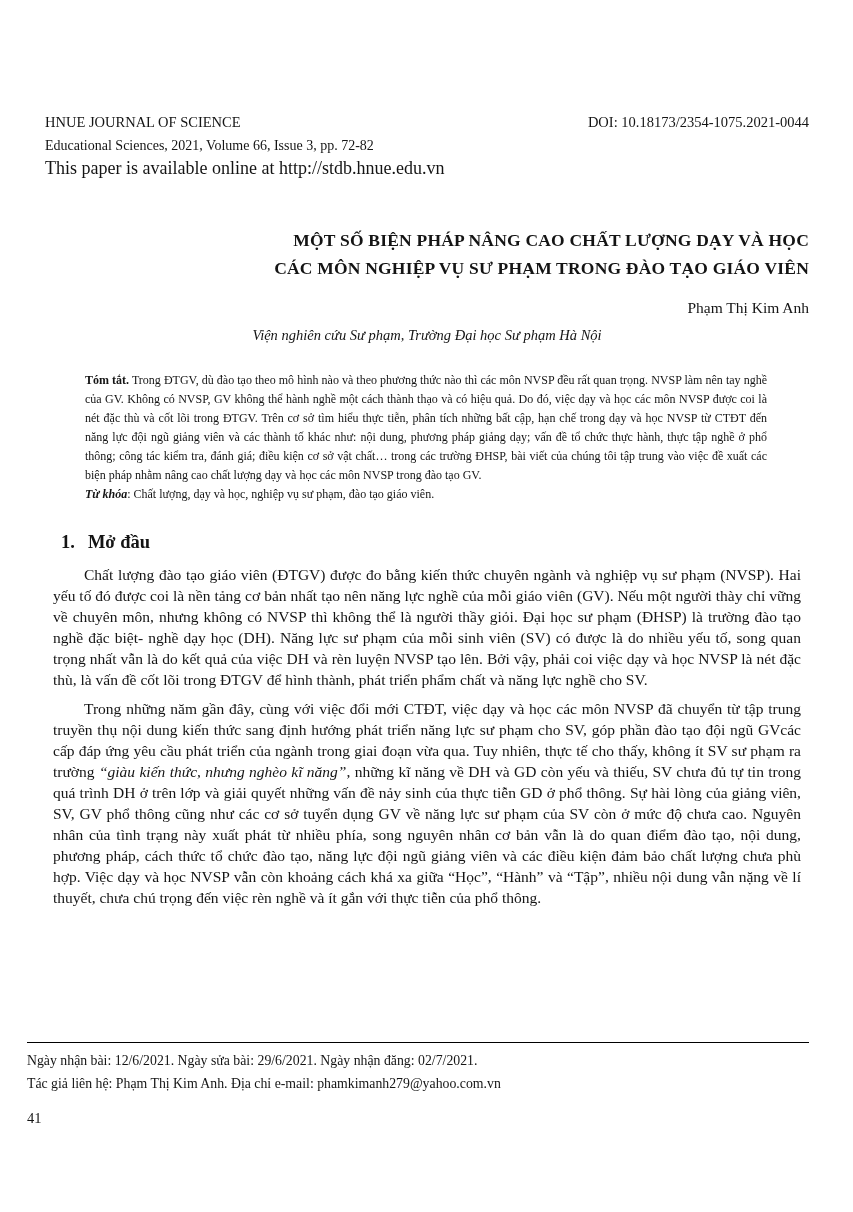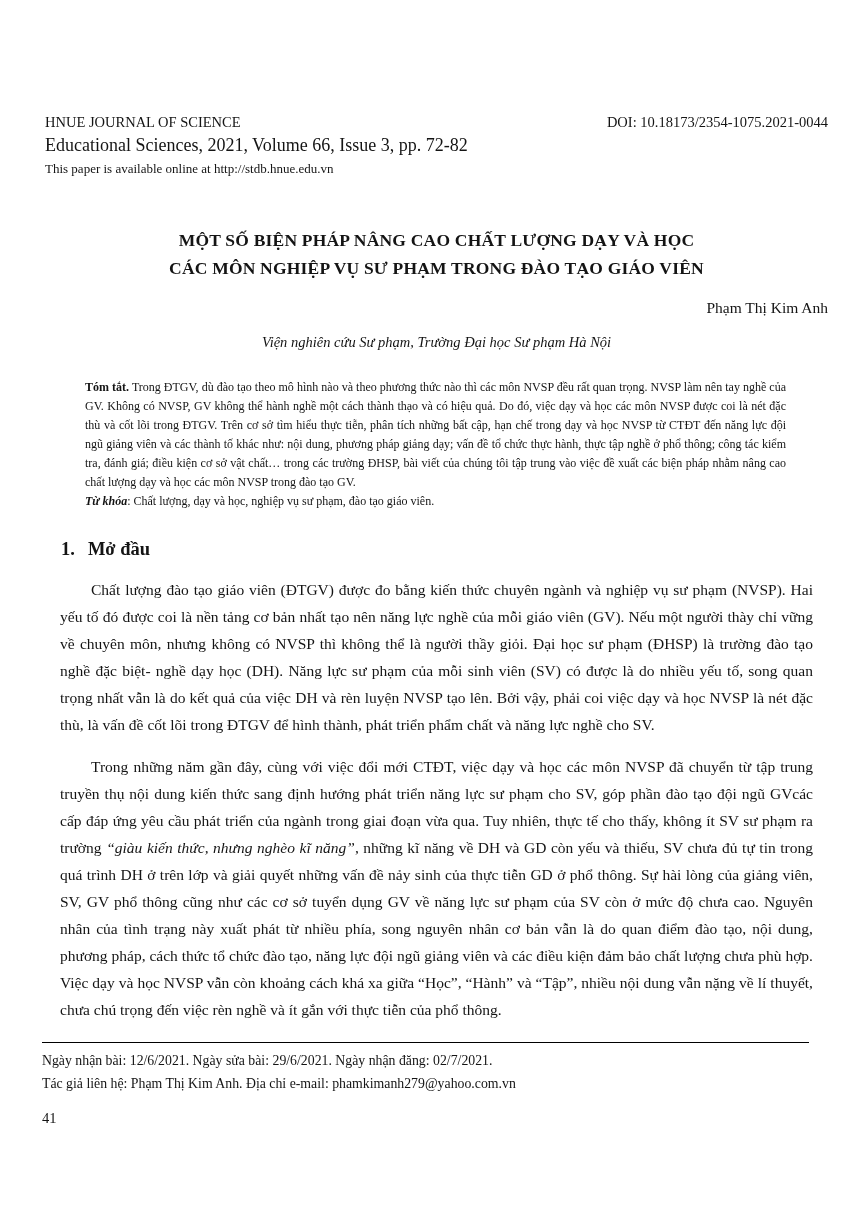--- a/index.html
+++ b/index.html
@@ -8,51 +8,51 @@
     height: 1212px;
     background: #ffffff;
     color: #141414;
     font-family: "Liberation Serif", "DejaVu Serif", serif;
     position: relative;
     overflow: hidden;
   }
   .page {
     position: absolute;
     inset: 0;
-    padding: 110px 25px 0 45px;
+    padding: 110px 44px 0 45px;
     box-sizing: border-box;
   }
   
   .jrow {
     display: flex;
     justify-content: space-between;
     align-items: baseline;
     font-size: 14.5px;
     line-height: 24px;
   }
-  .jline { font-size: 18px; line-height: 23px; }
-  .jline.small { font-size: 13px; }
+  .jline { font-size: 14px; line-height: 23px; }
+  .jline.small { font-size: 18px; }
 
   
   .title {
     margin: 46px 0 0 0;
-    text-align: center;
+    text-align: right;
     font-size: 17.5px;
     font-weight: bold;
     line-height: 28px;
     letter-spacing: 0.2px;
   }
   .author {
     margin-top: 16px;
     text-align: right;
     font-size: 15.5px;
     line-height: 20px;
   }
   .affiliation {
-    margin-top: 15px;
+    margin-top: 8px;
     text-align: center;
     font-style: italic;
     font-size: 14.5px;
     line-height: 19px;
   }
 
   
   .abstract { margin: 26px 42px 0 40px; }
   .abstract p {
     margin: 0;
@@ -65,32 +65,32 @@
   
   .section-heading {
     margin: 26px 0 10px 16px;
     font-size: 18.5px;
     font-weight: bold;
     line-height: 24px;
   }
   .section-heading .num { margin-right: 13px; }
 
   .body-para {
-    margin: 15px;
+    margin: 8px;
     text-align: justify;
     font-size: 15.5px;
-    line-height: 27px;
+    line-height: 21px;
     text-indent: 31px;
   }
   .quote { font-style: italic; }
 
   
   .page-footer {
     position: absolute;
-    left: 42px;
+    left: 27px;
     right: 44px;
     top: 1042px;
   }
   .footer-rule {
     border: none;
     border-top: 1.6px solid #000;
     margin: 0 0 6px 0;
   }
   .footer-line { font-size: 13.8px; line-height: 23px; }
   .page-number { margin-top: 15px; font-size: 14.5px; }

